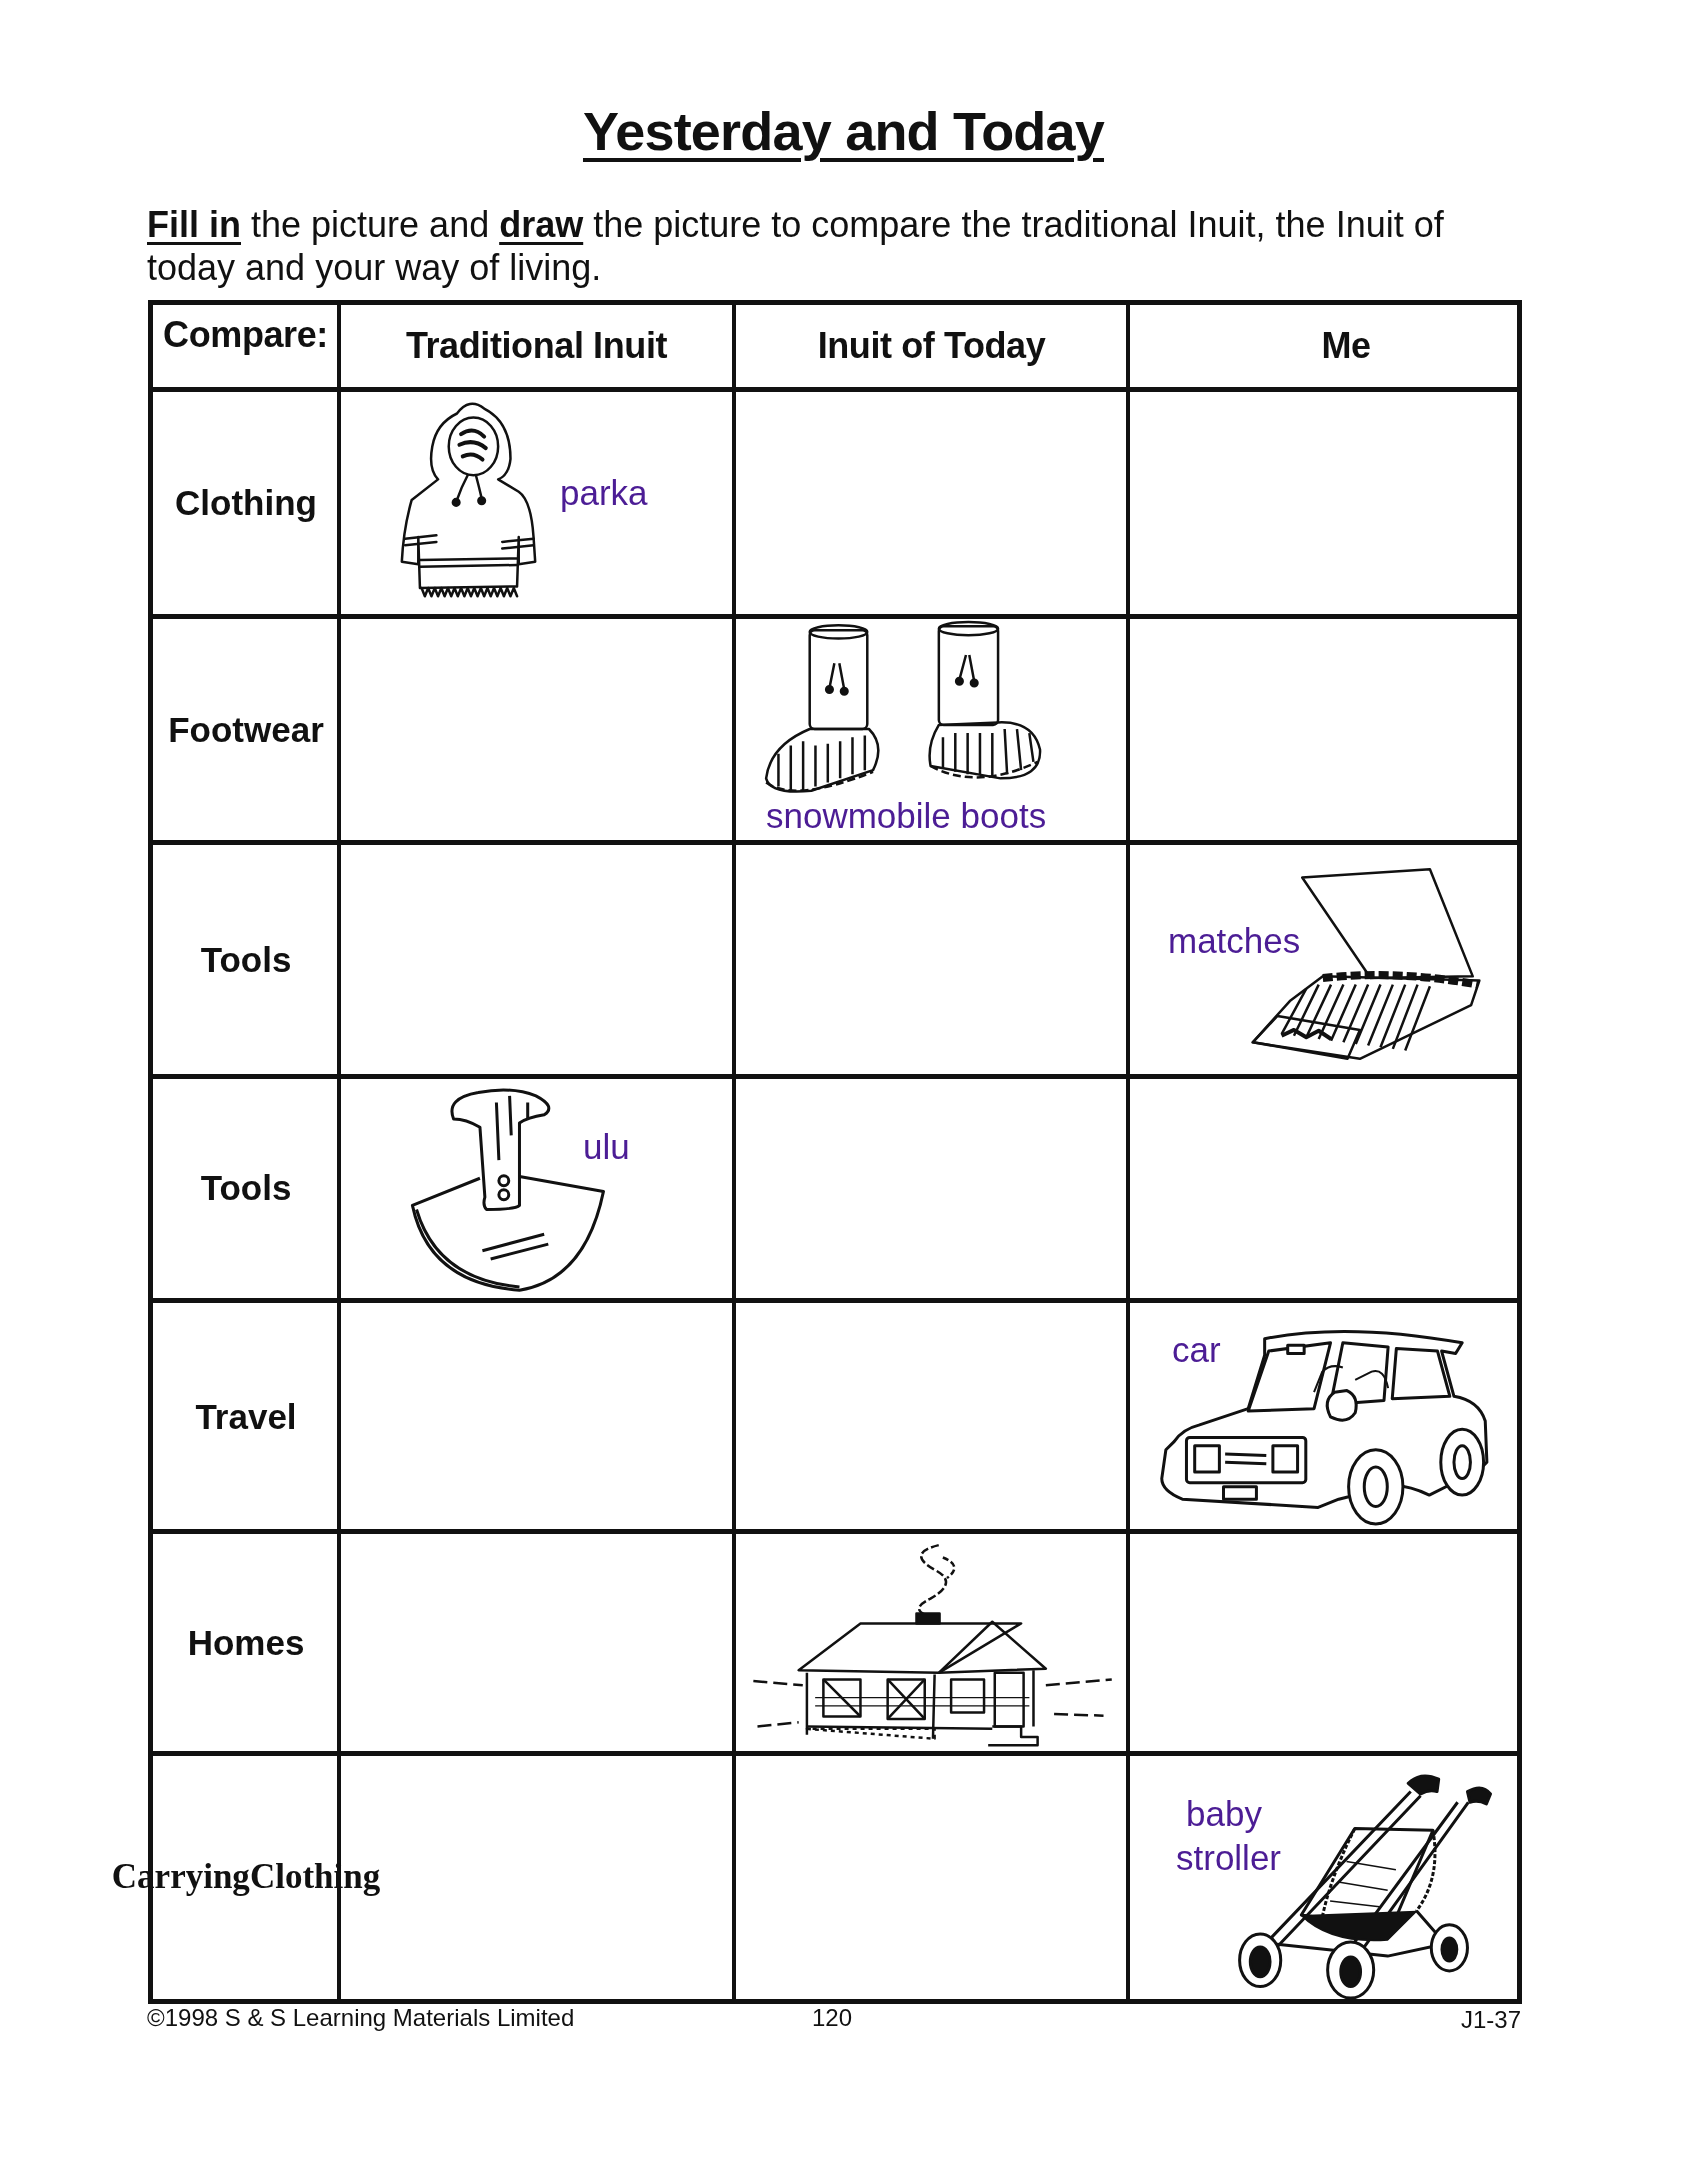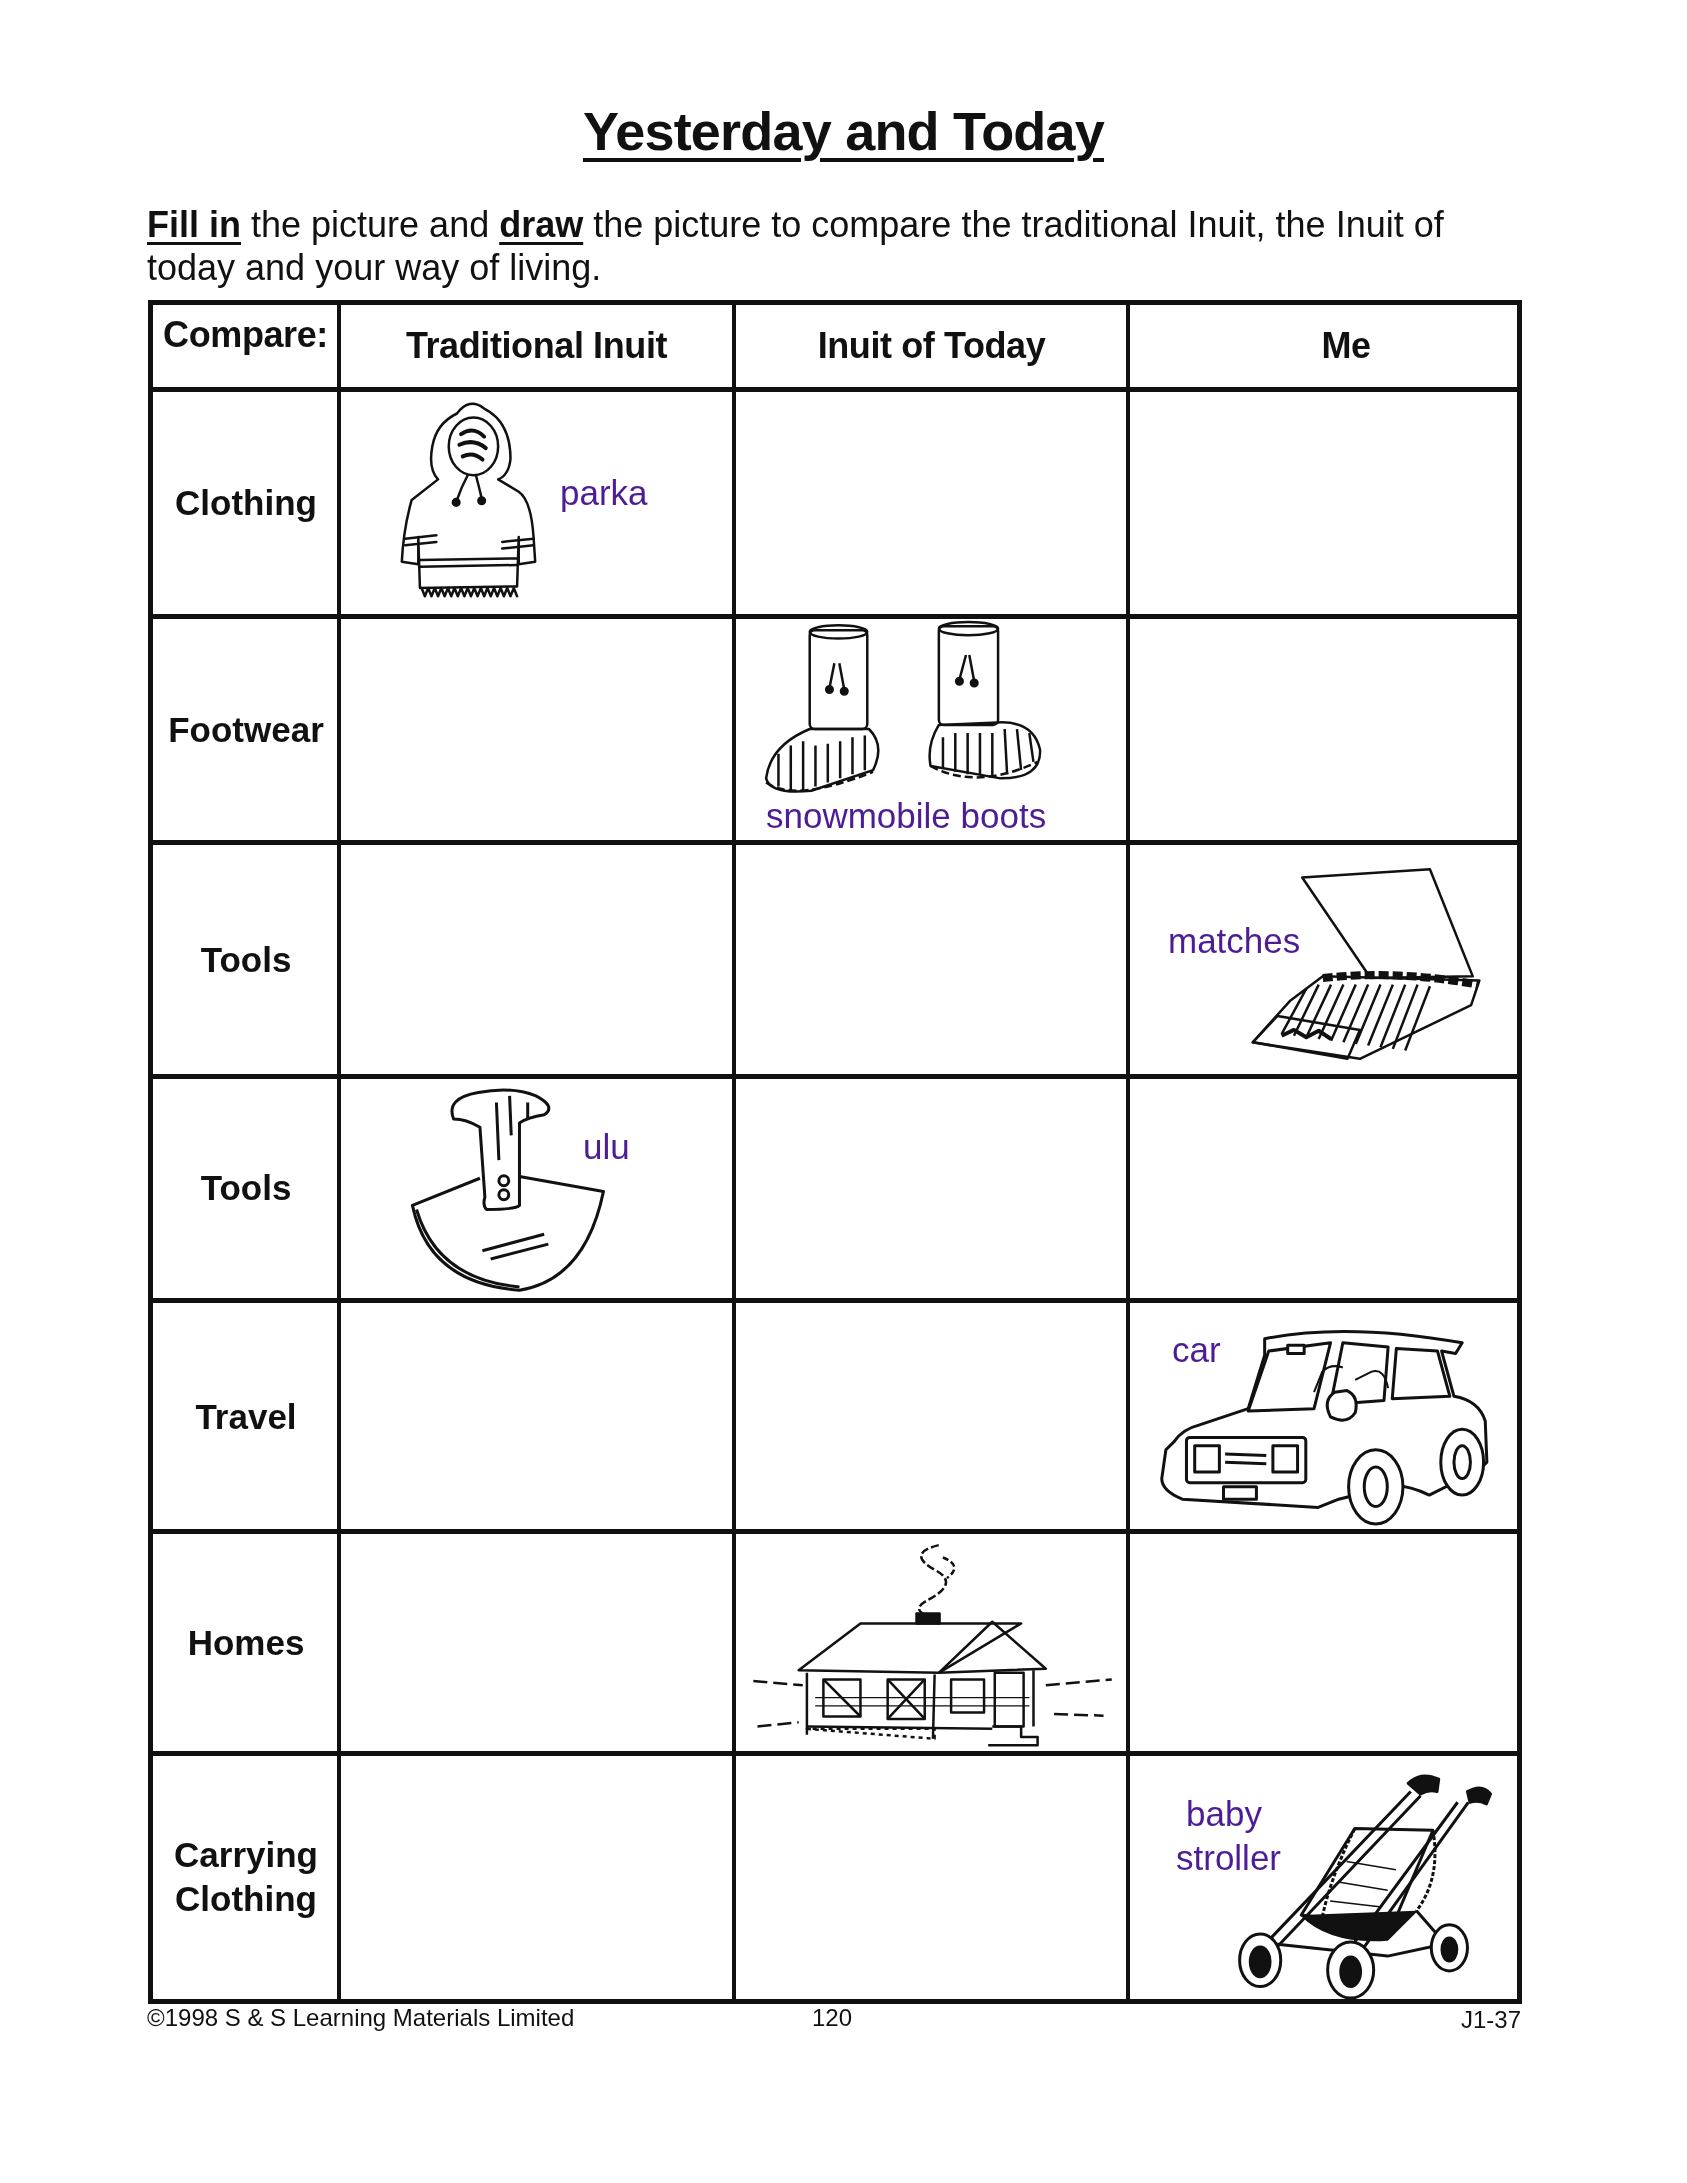--- a/index.html
+++ b/index.html
@@ -49,21 +49,21 @@
 <div class="hdr" style="left:341px;width:391px;top:305px;height:82px;">Traditional Inuit</div>
 <div class="hdr" style="left:736px;width:391px;top:305px;height:82px;">Inuit of Today</div>
 <div class="hdr" style="left:1130px;width:378px;top:305px;height:82px;margin-left:27px;">Me</div>
 
 <div class="rowlbl" style="top:392px;height:222px;">Clothing</div>
 <div class="rowlbl" style="top:619px;height:222px;">Footwear</div>
 <div class="rowlbl" style="top:845px;height:229px;">Tools</div>
 <div class="rowlbl" style="top:1079px;height:218px;">Tools</div>
 <div class="rowlbl" style="top:1303px;height:227px;">Travel</div>
 <div class="rowlbl" style="top:1534px;height:217px;">Homes</div>
-<div class="rowlbl" style="top:1756px;height:242px;flex-direction:column;">
+<div class="rowlbl" style="top:1756px;height:242px;flex-direction:row;font-family:Liberation Serif, serif;">
   <span>Carrying</span>
   <span>Clothing</span>
 </div>
 
 <div class="abs" style="left:736px;top:392px;width:391px;height:222px;"></div>
 <div class="abs" style="left:1130px;top:392px;width:387px;height:222px;"></div>
 <div class="abs" style="left:341px;top:619px;width:391px;height:222px;"></div>
 <div class="abs" style="left:1130px;top:619px;width:387px;height:222px;"></div>
 <div class="abs" style="left:341px;top:845px;width:391px;height:229px;"></div>
 <div class="abs" style="left:736px;top:845px;width:391px;height:229px;"></div>

